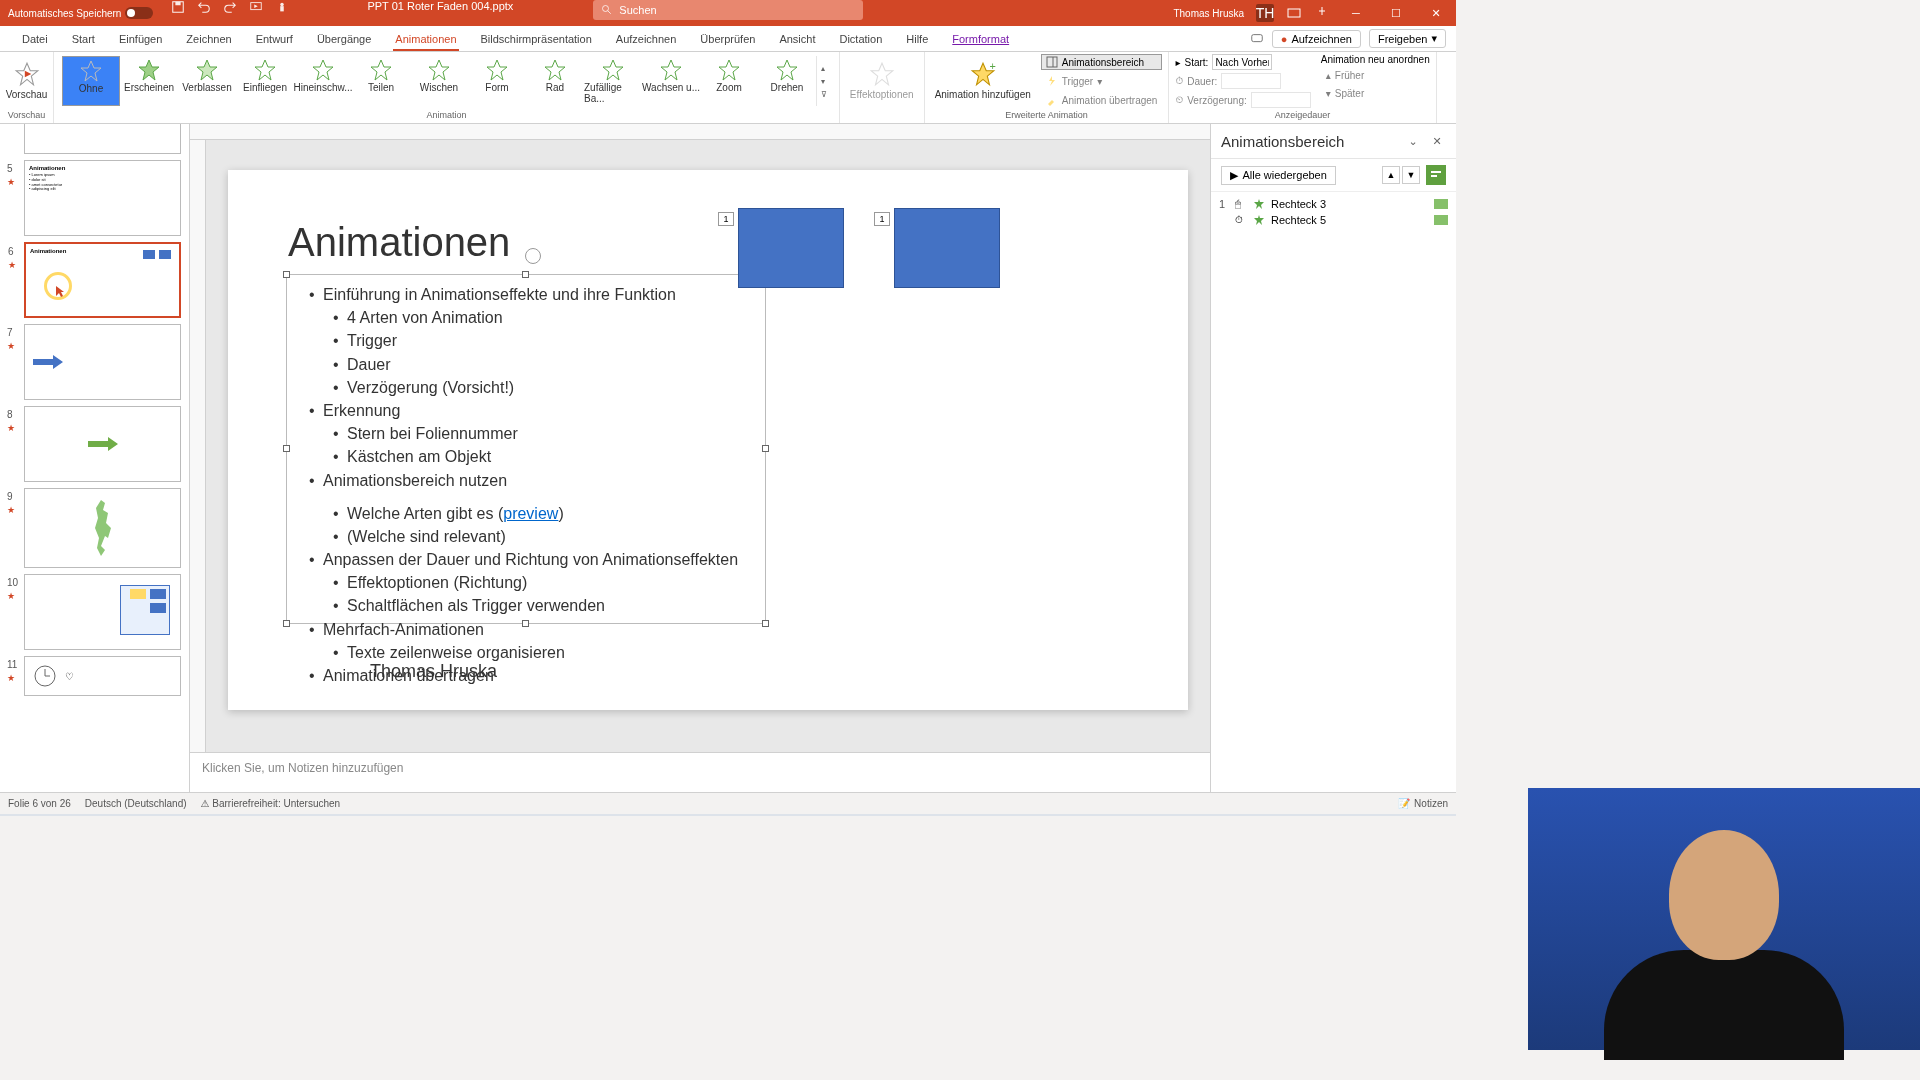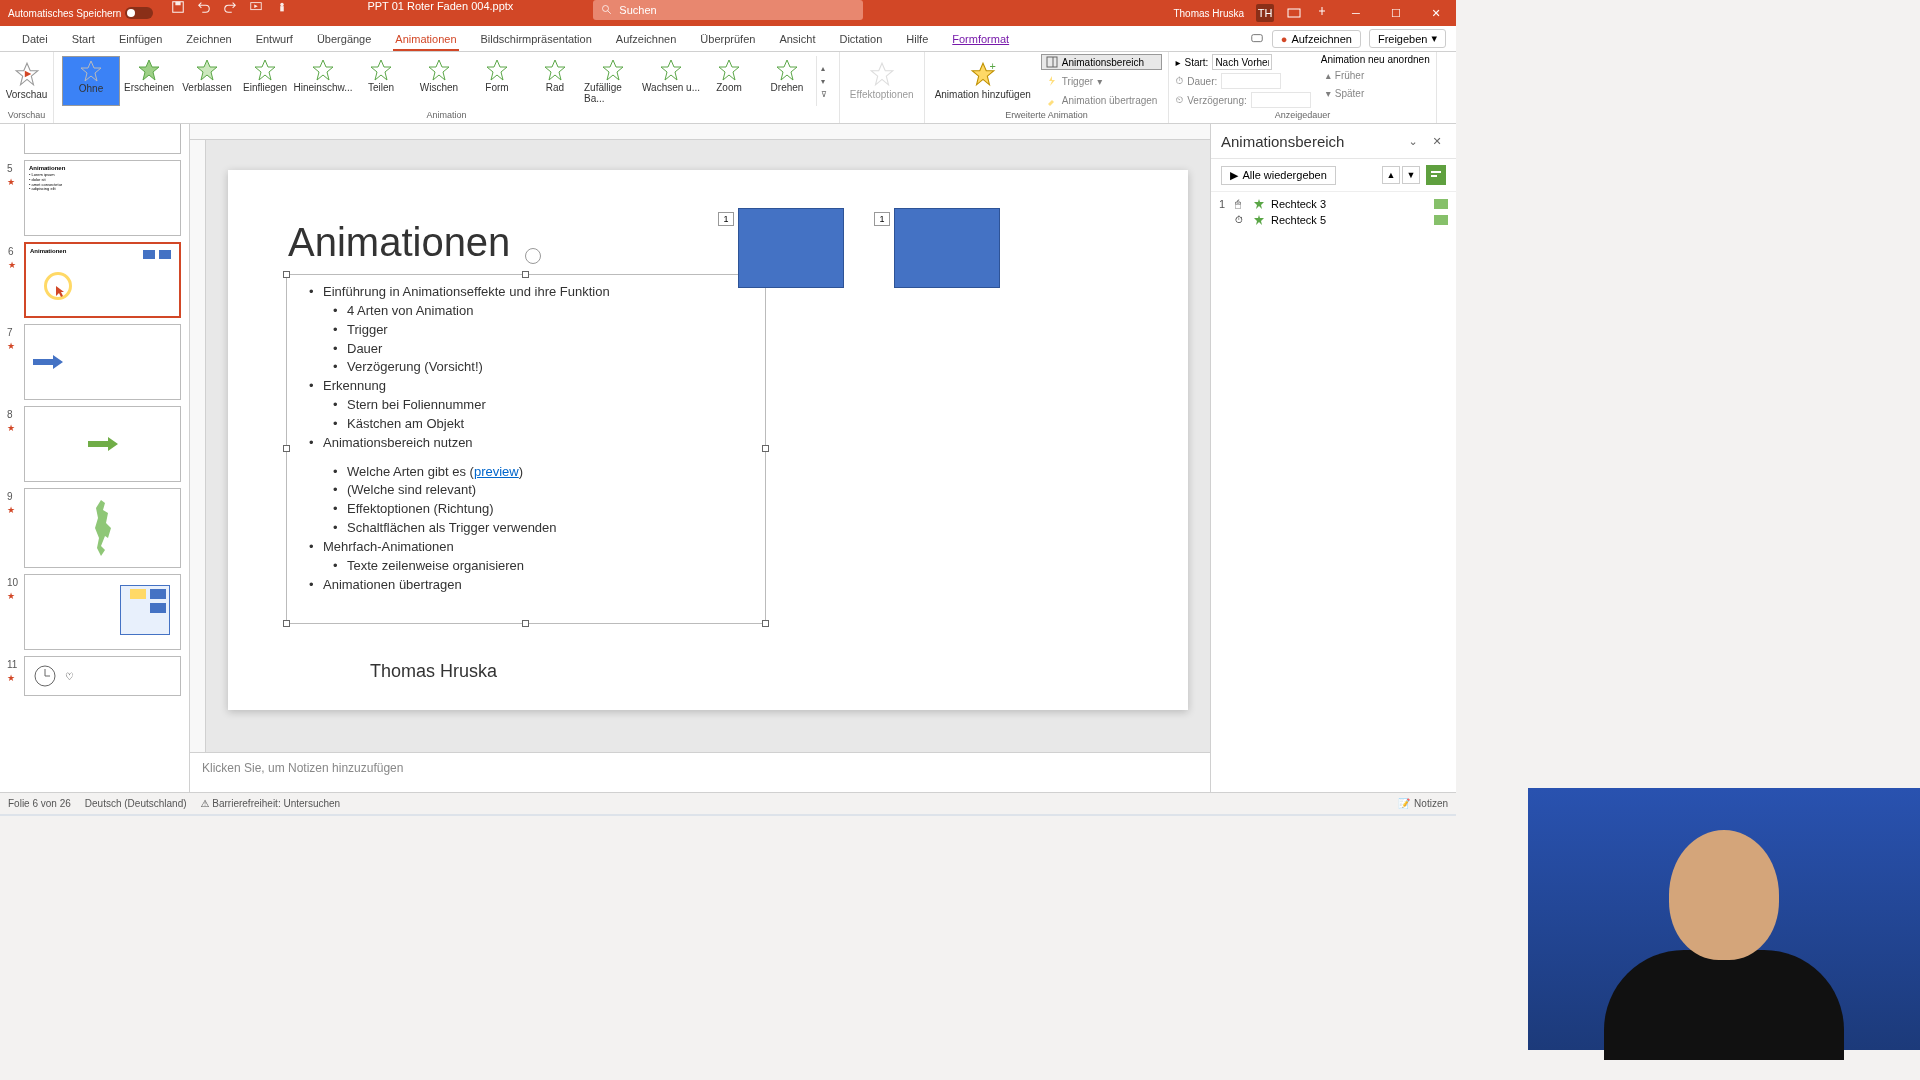--- a/index.html
+++ b/index.html
@@ -10,21 +10,21 @@
 .title-bar .autosave { display: flex; align-items: center; gap: 4px; padding: 0 8px; font-size: 10px; }
 .title-bar .toggle { width: 28px; height: 12px; background: #8a2f18; border-radius: 6px; position: relative; }
 .title-bar .toggle::after { content: ''; position: absolute; width: 8px; height: 8px; background: #fff; border-radius: 50%; top: 2px; left: 2px; }
 .title-bar .qat { display: flex; gap: 12px; padding: 0 10px; }
 .title-bar .qat-icon { width: 14px; height: 14px; opacity: 0.9; }
 .title-bar .filename { flex: 0 0 auto; margin-left: 68px; font-size: 11px; }
 .title-bar .search { margin-left: 80px; width: 270px; height: 20px; background: #e8876f; border-radius: 3px; display: flex; align-items: center; padding: 0 8px; color: white; font-size: 11px; }
 .title-bar .search-icon { margin-right: 6px; }
 .title-bar .right { margin-left: auto; display: flex; align-items: center; gap: 12px; padding: 0 6px; }
 .title-bar .user { font-size: 10px; }
-.title-bar .user-badge { width: 18px; height: 18px; background: #8a2f18; border-radius: 2px; display: inline-flex; align-items: center; justify-content: center; font-size: 11px; }
+.title-bar .user-badge { width: 18px; height: 18px; background: #8a2f18; border-radius: 2px; display: inline-flex; align-items: center; justify-content: center; font-size: 14px; }
 .title-bar .win-btn { width: 28px; height: 24px; display: flex; align-items: center; justify-content: center; }
 
 
 .ribbon-tabs { height: 26px; background: #fff; border-bottom: 1px solid #d0d0d0; display: flex; align-items: center; padding: 0 10px; }
 .ribbon-tabs .tab { padding: 0 12px; font-size: 11px; color: #444; height: 100%; display: flex; align-items: center; cursor: pointer; }
 .ribbon-tabs .tab.active { color: #d24726; position: relative; }
 .ribbon-tabs .tab.active::after { content: ''; position: absolute; bottom: 0; left: 10px; right: 10px; height: 2px; background: #d24726; }
 .ribbon-tabs .tab.format { color: #7719aa; text-decoration: underline; }
 .ribbon-tabs .right-actions { margin-left: auto; display: flex; gap: 8px; align-items: center; }
 .ribbon-tabs .right-btn { padding: 2px 8px; border: 1px solid #ccc; border-radius: 3px; font-size: 11px; display: flex; align-items: center; gap: 4px; }
@@ -69,21 +69,21 @@
 
 .slide-title { position: absolute; top: 50px; left: 60px; font-size: 40px; font-weight: 300; color: #333; }
 .rotate-handle { position: absolute; top: 78px; left: 297px; width: 16px; height: 16px; border: 1px solid #999; border-radius: 50%; background:#fff; }
 .text-box { position: absolute; top: 104px; left: 58px; width: 480px; height: 350px; border: 1px solid #bbb; }
 .text-box .handle { position: absolute; width: 7px; height: 7px; background: #fff; border: 1px solid #666; }
 .text-box .h-tl { top: -4px; left: -4px; } .text-box .h-tr { top: -4px; right: -4px; }
 .text-box .h-bl { bottom: -4px; left: -4px; } .text-box .h-br { bottom: -4px; right: -4px; }
 .text-box .h-tc { top: -4px; left: 50%; margin-left:-4px;} .text-box .h-bc { bottom: -4px; left:50%; margin-left:-4px; }
 .text-box .h-ml { top: 50%; left: -4px; margin-top:-4px;} .text-box .h-mr { top:50%; right:-4px; margin-top:-4px;}
 
-.content { padding: 8px 18px; font-size: 13px; line-height: 1.45; color: #333; }
+.content { padding: 8px 18px; font-size: 16px; line-height: 1.45; color: #333; }
 .content ul { list-style: none; }
 .content li { position: relative; padding-left: 18px; }
 .content li::before { content: '•'; position: absolute; left: 4px; }
 .content li.sub { margin-left: 24px; }
 .content a { color: #0066cc; text-decoration: underline; }
 
 .shape-rect { position: absolute; background: #4472c4; border: 1px solid #2e5396; }
 .shape-rect.r1 { top: 38px; left: 510px; width: 106px; height: 80px; }
 .shape-rect.r2 { top: 38px; left: 666px; width: 106px; height: 80px; }
 .anim-tag { position: absolute; width: 16px; height: 14px; border: 1px solid #999; background: #fff; font-size: 9px; display: flex; align-items: center; justify-content: center; }
@@ -468,20 +468,21 @@
                   <li class="sub">Verzögerung (Vorsicht!)</li>
                   <li class="">Erkennung</li>
                   <li class="sub">Stern bei Foliennummer</li>
                   <li class="sub">Kästchen am Objekt</li>
                   <li class="">Animationsbereich nutzen</li>
                 </ul>
                 <div style="height:10px"></div>
                 <ul>
                   <li class="sub">Welche Arten gibt es (<a href="#">preview</a>)</li>
                   <li class="sub">(Welche sind relevant)</li>
+                  <li class="">Anpassen der Dauer und Richtung von Animationseffekten</li>
                   <li class="sub">Effektoptionen (Richtung)</li>
                   <li class="sub">Schaltflächen als Trigger verwenden</li>
                   <li class="">Mehrfach-Animationen</li>
                   <li class="sub">Texte zeilenweise organisieren</li>
                   <li class="">Animationen übertragen</li>
                 </ul>
               </div>
           </div>
           <div class="anim-tag t1">1</div>
           <div class="shape-rect r1"></div>

